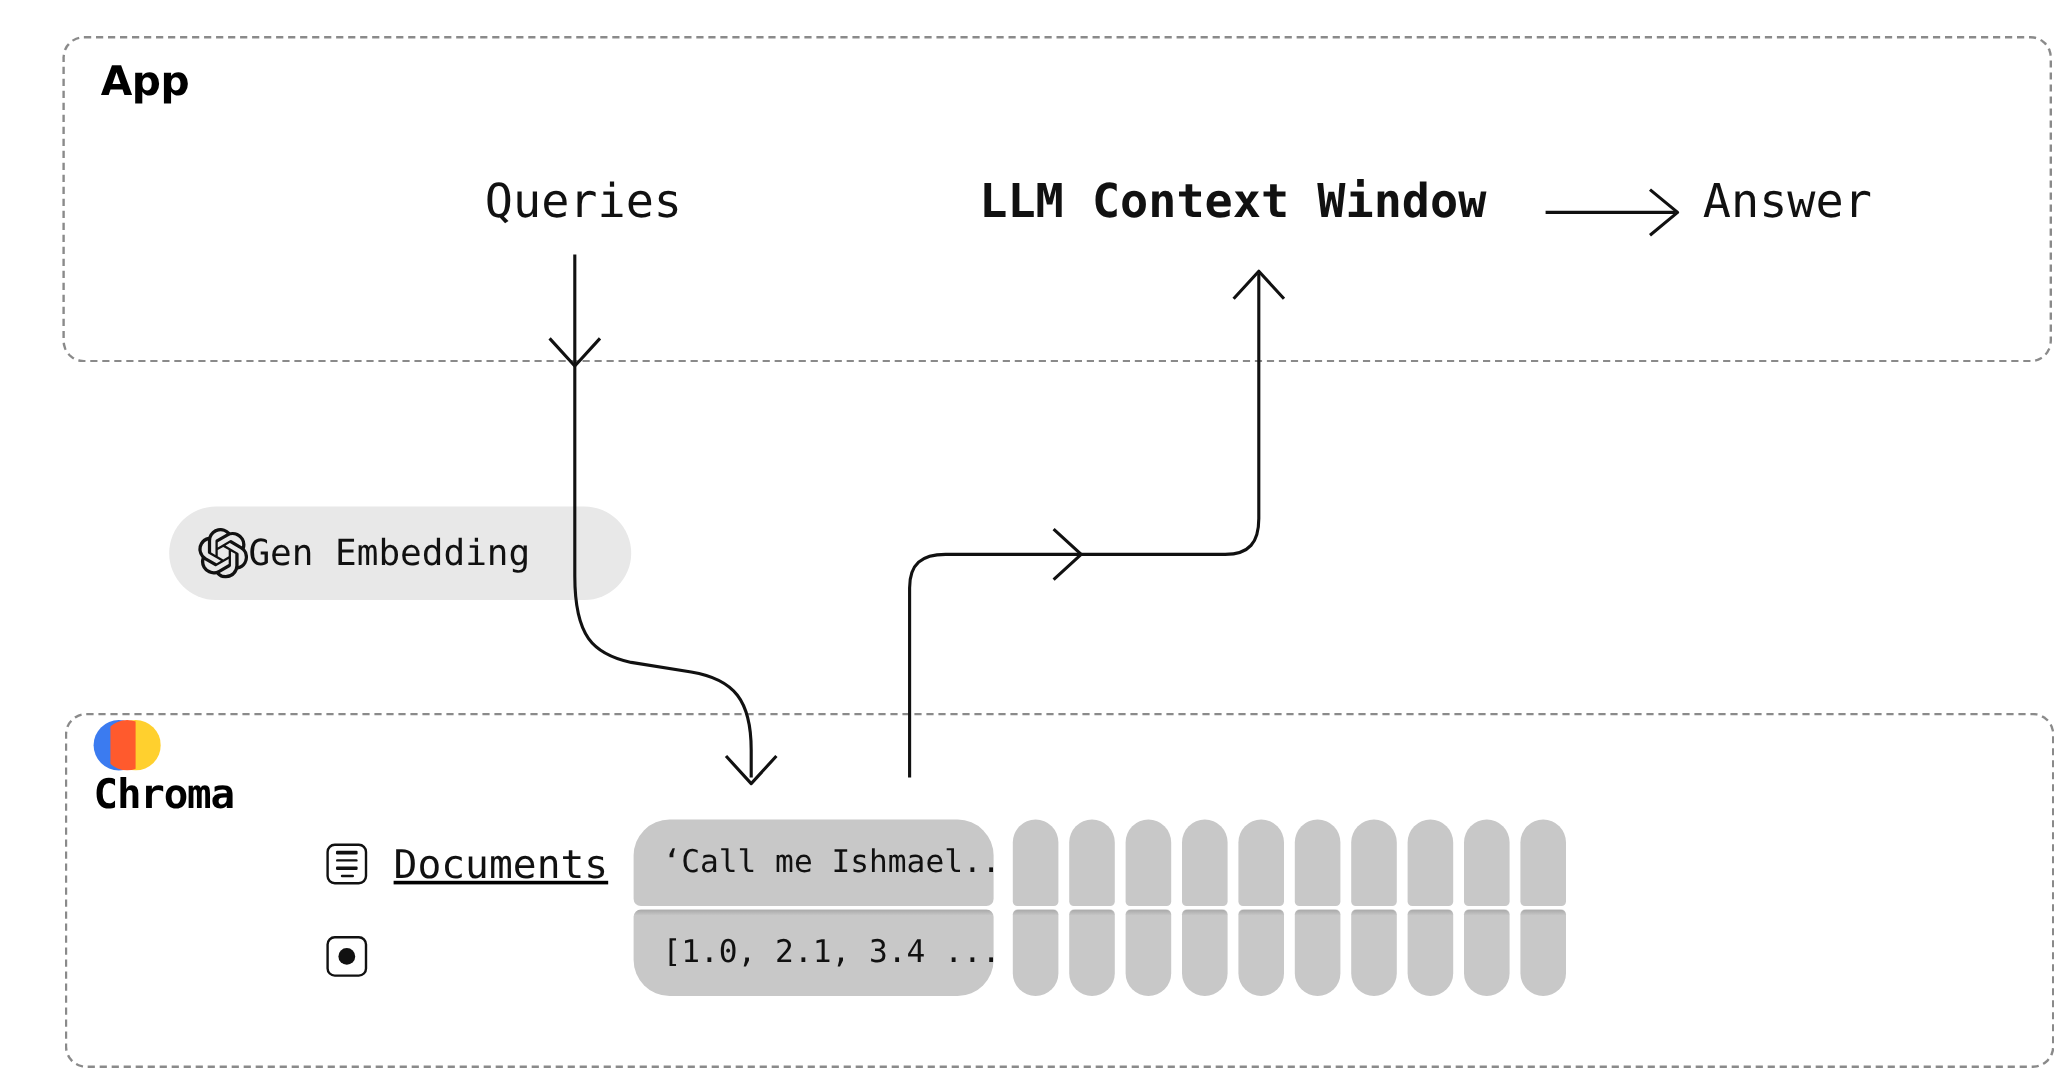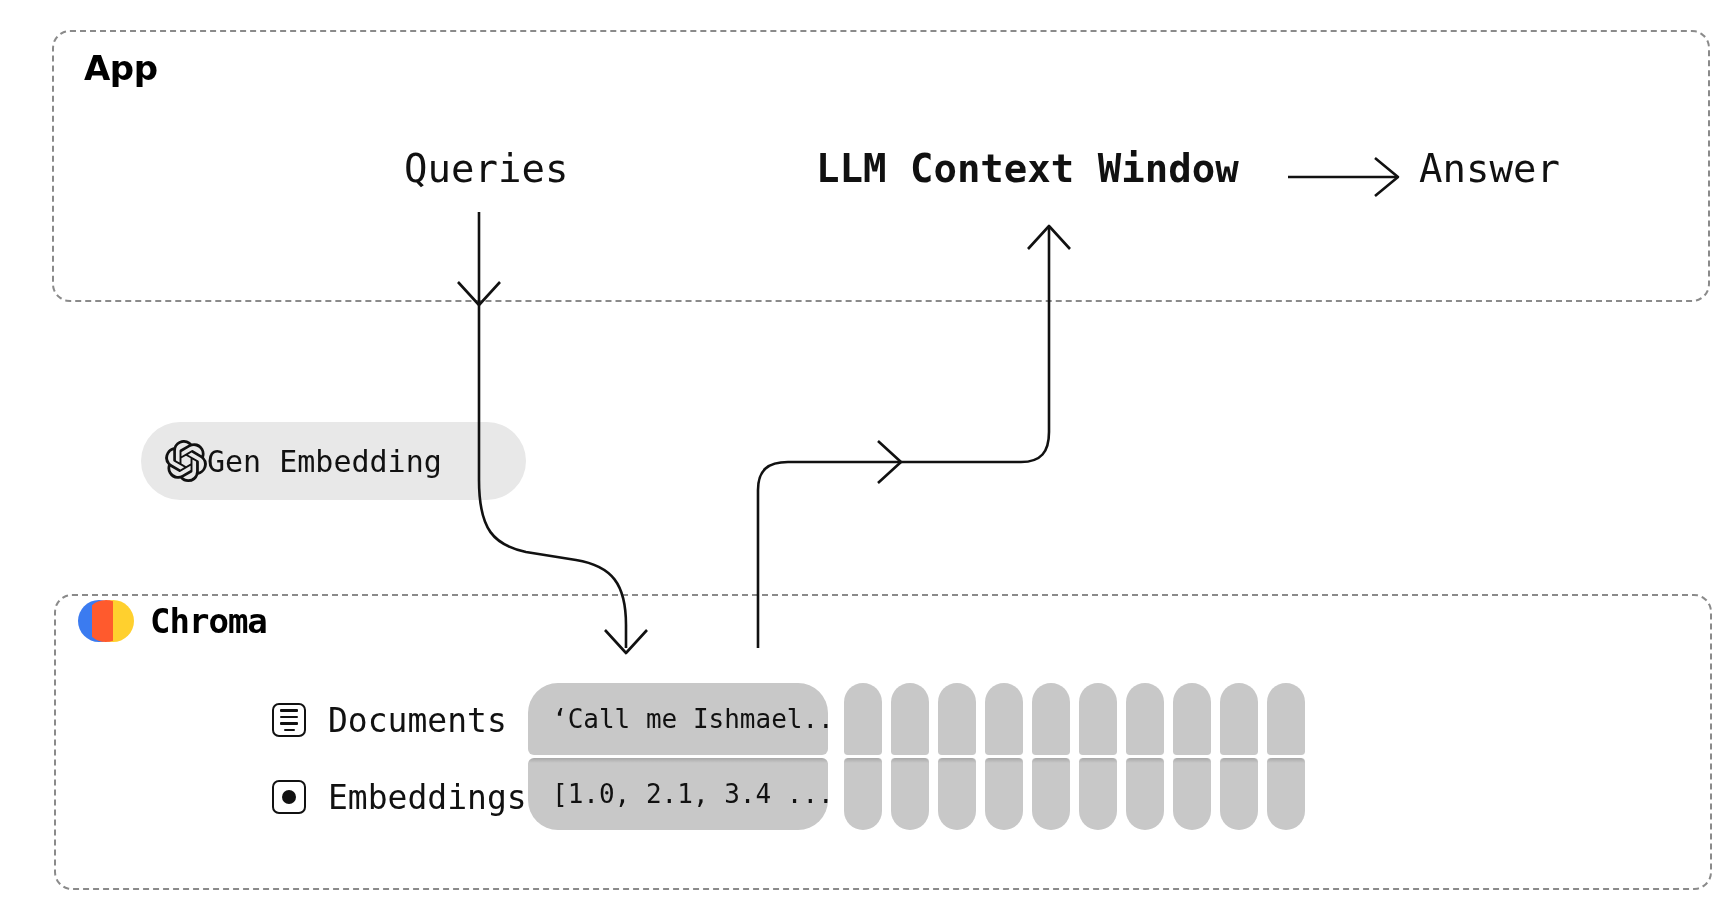--- a/index.html
+++ b/index.html
@@ -38,22 +38,21 @@
     font-weight: bold;
     color: #000;
     white-space: nowrap;
   }
   #app-title { left: 68px; top: 48px; font-size: 34px; letter-spacing: -0.5px; }
 
   #chroma-title-row {
     position: absolute;
     left: 62px; top: 600px;
     display: flex;
-    align-items: center;
-    gap: 16px;
+    flex-direction: column;
   }
   #chroma-title {
     font-family: "DejaVu Sans Mono", monospace;
     font-weight: bold;
     font-size: 34px;
     color: #000;
     letter-spacing: -1px;
     white-space: nowrap;
   }
 
@@ -103,21 +102,21 @@
   }
   .openai-icon { width: 42px; height: 42px; flex: none; }
 
   
   .data-row {
     position: absolute;
     display: flex;
     align-items: center;
     height: 64px;
   }
-  #row-documents  { left: 256px; top: 688px; }
+  #row-documents  { left: 256px; top: 688px; text-decoration: underline; }
   #row-embeddings { left: 256px; top: 765px; }
 
   .row-icon {
     width: 34px; height: 34px;
     border: 2.5px solid #111;
     border-radius: 7px;
     box-sizing: border-box;
     flex: none;
     display: flex;
     flex-direction: column;
@@ -229,21 +228,20 @@
         <div class="ln"></div>
         <div class="ln short"></div>
     </div>
     <div class="row-label">Documents</div>
   </div>
 
   <div class="data-row" id="row-embeddings">
     <div class="row-icon">
       <div class="dot"></div>
     </div>
-    <div class="row-label">Embeddings</div>
   </div>
 
   <div id="cells">
     <div class="cell-col" style="left:0px;">
       <div class="cell top wide">
         <span class="cell-text">‘Call me Ishmael...</span>
       </div>
       <div class="cell bottom wide">
         <div class="shadow-sep"></div>
         <span class="cell-text">[1.0, 2.1, 3.4 ...]</span>

